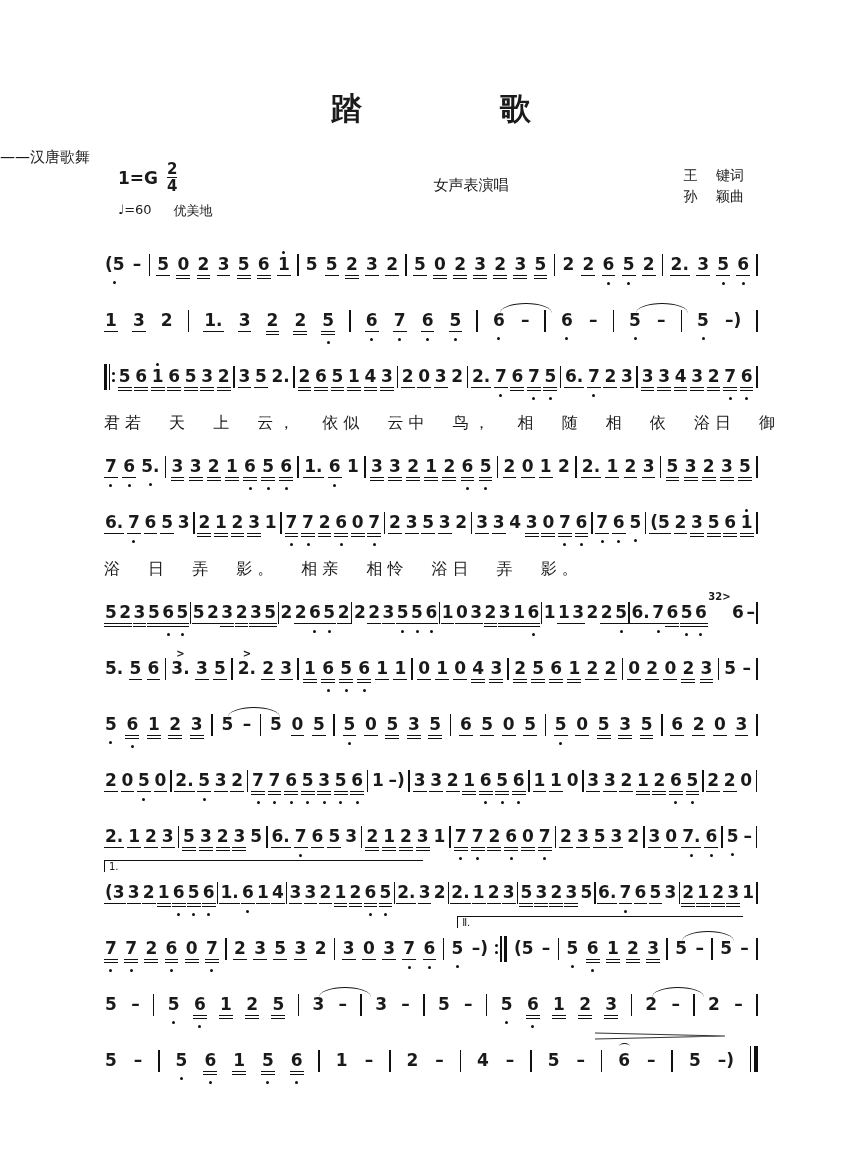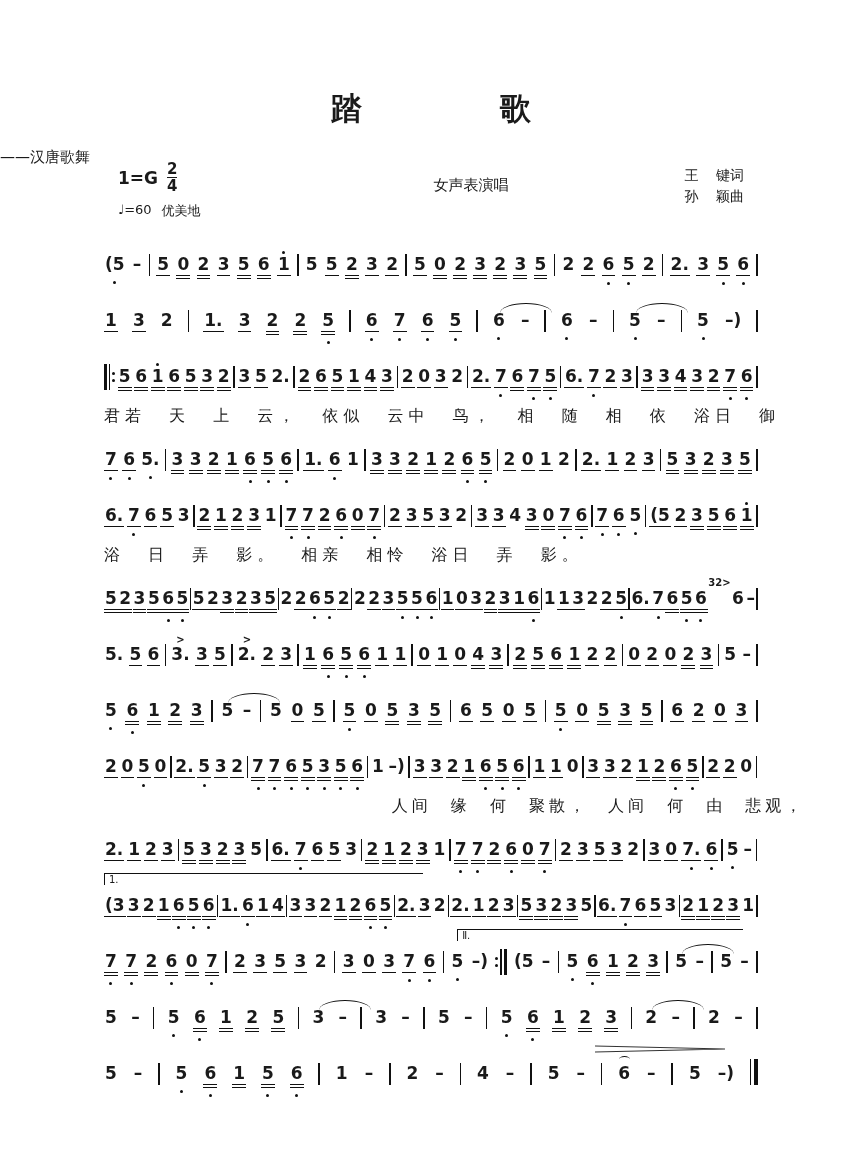--- a/index.html
+++ b/index.html
@@ -5,22 +5,22 @@
   html,body{margin:0;padding:0;background:#ffffff;}
   body{width:862px;height:1155px;overflow:hidden;font-family:"DejaVu Sans",sans-serif;color:#1a1a1a;position:relative;}
   
   .header{position:relative;height:232px;}
   .title{position:absolute;top:88px;left:0;width:100%;display:flex;justify-content:center;gap:138px;font-size:31px;font-weight:bold;font-family:"DejaVu Serif","Liberation Serif",serif;}
   .subtitle{position:absolute;top:148px;left:0;width:100%;text-align:left;font-size:15px;}
   .performance{position:absolute;top:176px;left:0;width:100%;text-align:center;font-size:15px;padding-left:40px;}
   .keyblock{position:absolute;top:162px;left:118px;font-size:17px;font-weight:bold;display:flex;align-items:center;gap:9px;}
   .frac{display:inline-flex;flex-direction:column;align-items:center;line-height:1;font-size:15px;}
   .frac .den{border-top:1.6px solid #1a1a1a;padding-top:1px;}
-  .tempoblock{position:absolute;top:202px;left:118px;font-size:13px;display:flex;gap:10px;}
-  .credits{position:absolute;top:165px;right:118px;font-size:14px;text-align:right;line-height:1.5;word-spacing:14px;font-family:Liberation Serif, serif;}
+  .tempoblock{position:absolute;top:202px;left:118px;font-size:13px;display:flex;gap:22px;}
+  .credits{position:absolute;top:165px;right:118px;font-size:14px;text-align:right;line-height:1.5;word-spacing:14px;}
   
   .score{margin:0 104px;width:654px;}
   .row{position:relative;margin-top:13px;}
   .tokens{display:flex;justify-content:space-between;align-items:flex-start;}
   .tok{display:inline-flex;flex-direction:column;align-items:center;position:relative;min-width:9px;}
   .mk{height:9px;display:flex;flex-direction:column;justify-content:flex-end;align-items:center;line-height:9px;font-size:10px;font-weight:bold;}
   .num{font-size:17px;font-weight:bold;line-height:21px;padding:0 1px;letter-spacing:0;}
   .u1{border-bottom:1.6px solid #111;}
   .u2{border-bottom:4px double #111;}
   .dt{width:3px;height:3px;border-radius:50%;background:#111;margin:1px auto 0;}
@@ -29,21 +29,21 @@
   .bar{width:1.5px;height:22px;background:#111;margin-top:9px;}
   .rep{display:inline-flex;align-items:center;gap:2px;height:22px;margin-top:9px;}
   .rep .thick{width:3px;height:26px;background:#111;}
   .rep .thin{width:1.2px;height:26px;background:#111;}
   .rep .dots{display:flex;flex-direction:column;justify-content:center;gap:4px;height:22px;}
   .rep .dots i{width:3px;height:3px;border-radius:50%;background:#111;}
   .fin{display:inline-flex;align-items:center;gap:3px;height:22px;margin-top:7px;}
   .fin .thin{width:1.4px;height:26px;background:#111;}
   .fin .thick{width:3.4px;height:26px;background:#111;}
   .anno{font-size:10px;font-weight:bold;margin-top:-2px;align-self:flex-start;white-space:nowrap;}
-  .lyrics{margin-top:6px;font-size:16px;letter-spacing:5px;word-spacing:13px;font-family:"DejaVu Sans",sans-serif;white-space:nowrap;}
+  .lyrics{margin-top:13px;font-size:16px;letter-spacing:5px;word-spacing:13px;font-family:"DejaVu Sans",sans-serif;white-space:nowrap;}
   .line-9 .lyrics{padding-left:44%;letter-spacing:4px;word-spacing:10px;}
   .volta{position:absolute;top:-13px;height:11px;border-top:1.6px solid #111;border-left:1.6px solid #111;font-size:10px;padding:0 0 0 4px;line-height:11px;z-index:2;}
   .hairpin{position:absolute;top:-10px;height:10px;z-index:2;}
   .hairpin svg{display:block;}
 </style>
 </head>
 <body>
 
 <div class="header">
   <div class="title">
@@ -1811,21 +1811,20 @@
           <span class="num u1">2</span>
           <span class="mk"></span>
         </span>
         <span class="tok">
           <span class="mk"></span>
           <span class="num">0</span>
           <span class="mk"></span>
         </span>
         <span class="bar"></span>
       </div>
-      <div class="lyrics">人间 缘 何 聚散， 人间 何 由 悲观，</div>
     </div>
     <div class="row line-10">
       <div class="tokens">
         <span class="tok">
           <span class="mk"></span>
           <span class="num u1">2.</span>
           <span class="mk"></span>
         </span>
         <span class="tok">
           <span class="mk"></span>

